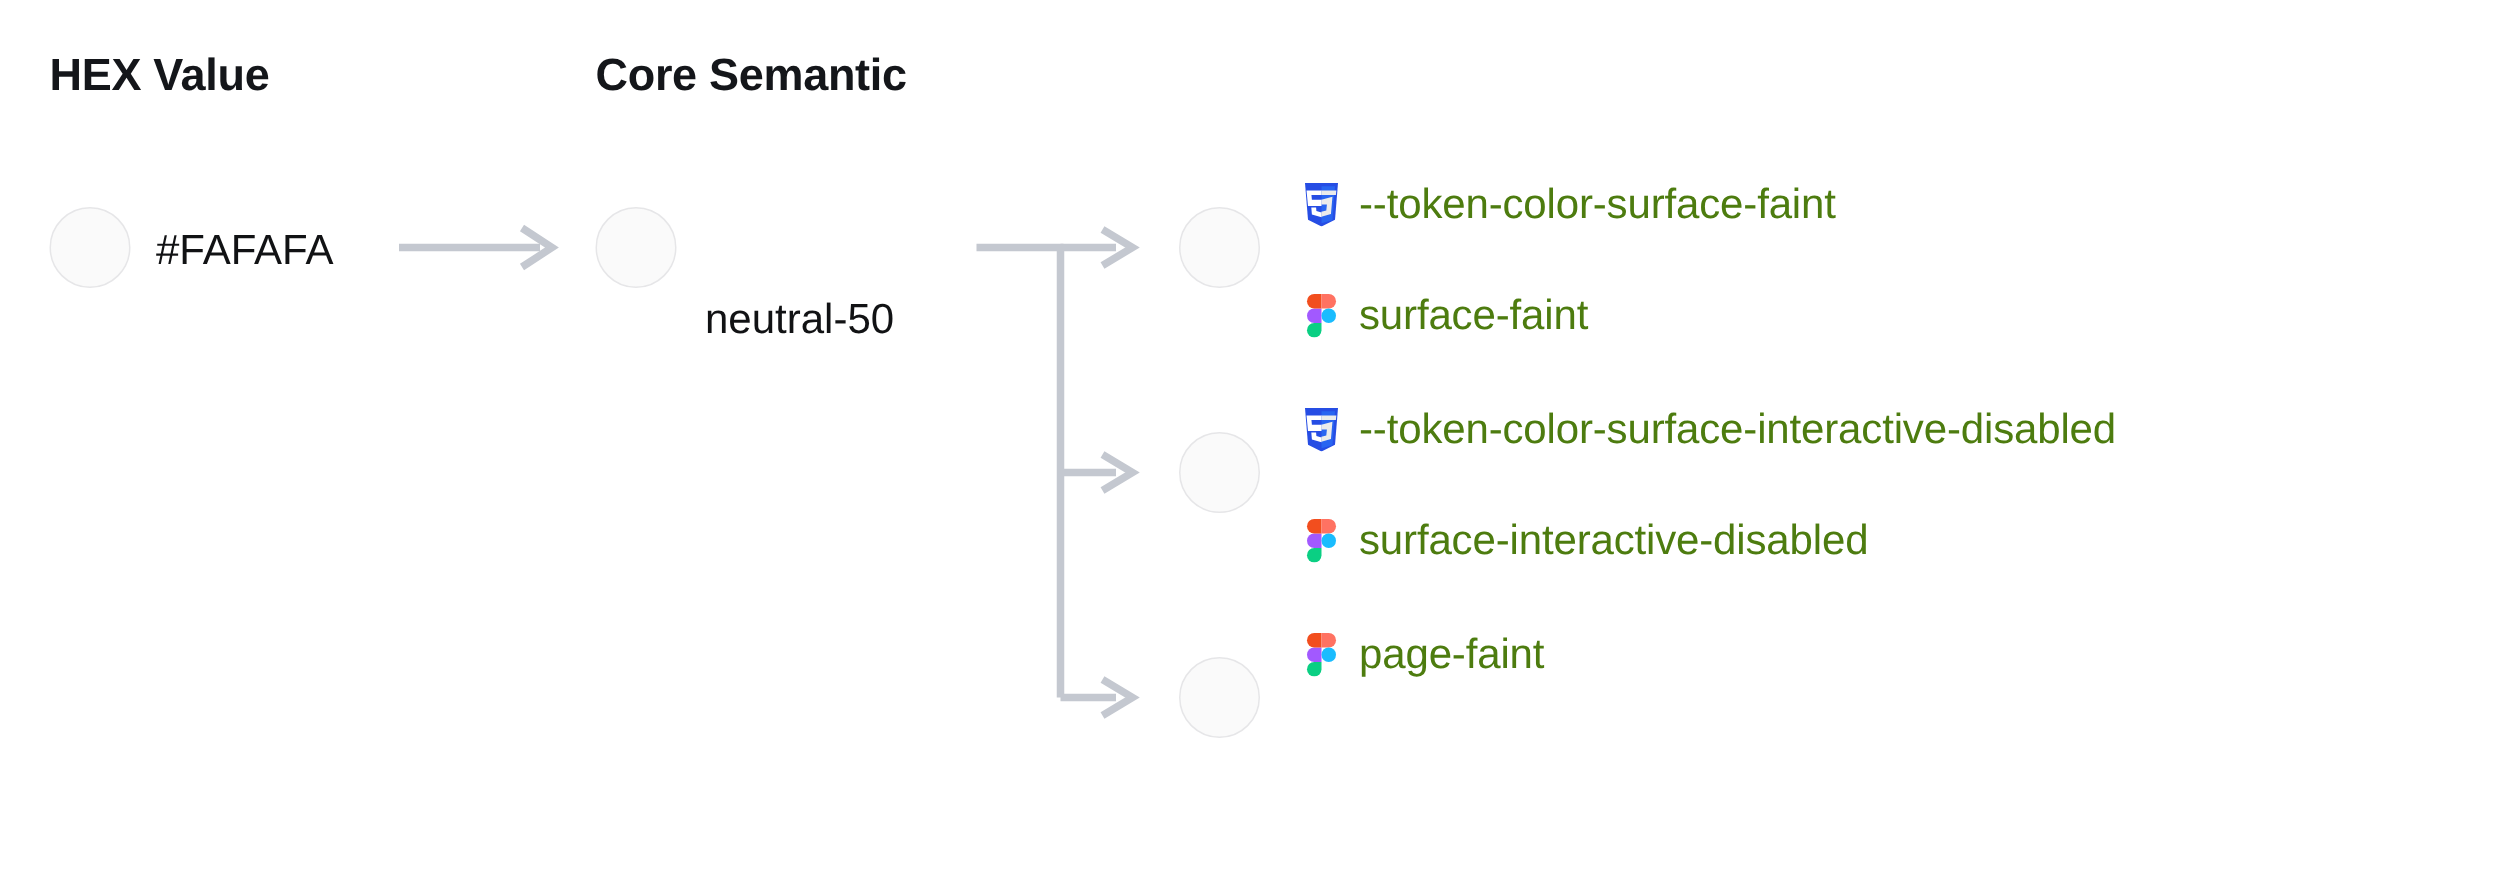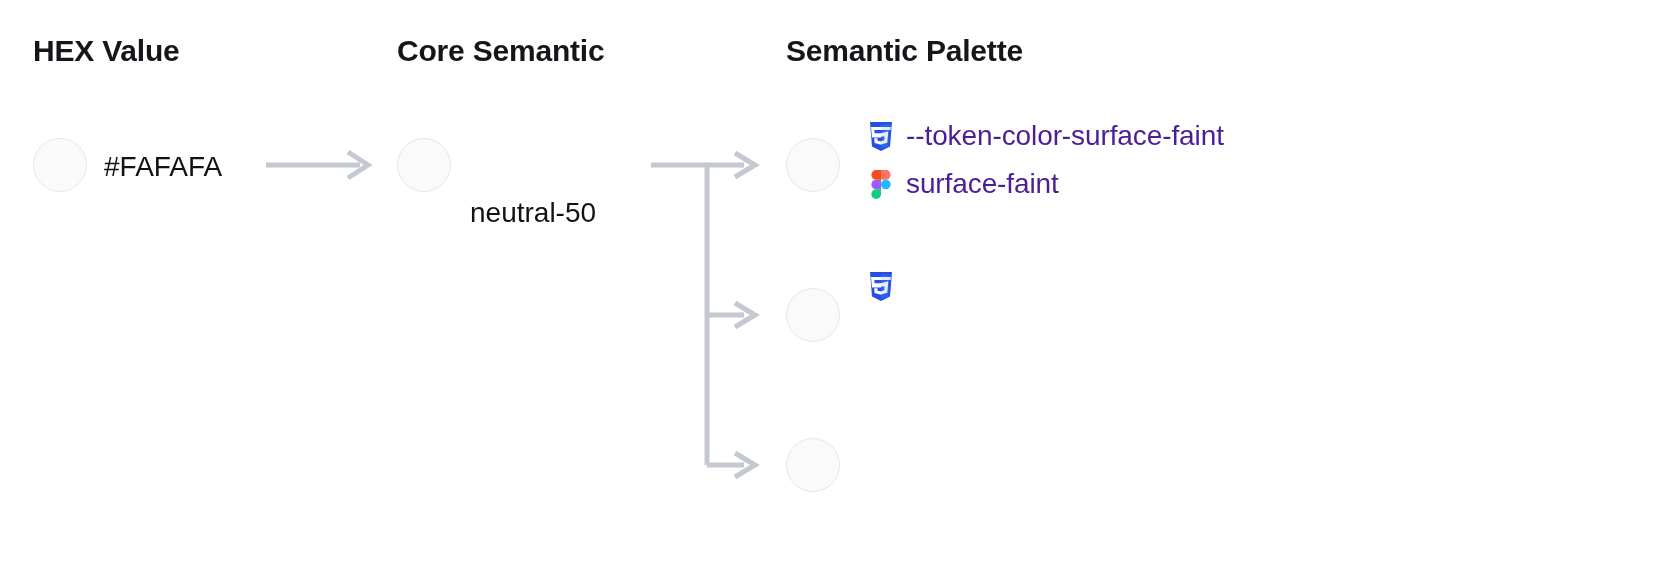--- a/index.html
+++ b/index.html
@@ -71,44 +71,43 @@
   .sem-entry {
     position: absolute;
     left: 868px;
   }
   .sem-line {
     display: flex;
     align-items: center;
     height: 34px;
     white-space: nowrap;
   }
-  .sem-line + .sem-line { margin-top: 14px; }
+  .sem-line + .sem-line { margin-top: 40px; }
   .sem-icon {
     width: 26px;
     height: 29px;
     flex: 0 0 26px;
     margin-right: 12px;
     display: block;
   }
   .sem-text {
     font-size: 28px;
     font-weight: 400;
-    color: #4c1d95;
+    color: #4d7c0f;
     line-height: 1;
     letter-spacing: -0.1px;
   }
 </style>
 </head>
 <body style="background: rgb(255, 255, 255);">
 
 <div id="stage">
 
   <div id="hd-hex" class="col-heading">HEX Value</div>
   <div id="hd-core" class="col-heading">Core Semantic</div>
-  <div id="hd-semantic" class="col-heading">Semantic Palette</div>
 
   <svg class="connector-svg" viewBox="0 0 1672 584" xmlns="http://www.w3.org/2000/svg">
     <g stroke="#C4C8D0" stroke-width="5" fill="none" stroke-linecap="butt">
 
       <line x1="266" y1="165" x2="360" y2="165"></line>
       <polyline points="348,152 368,165 348,178" stroke-width="5" stroke-linejoin="miter"></polyline>
 
       <line x1="651" y1="165" x2="709" y2="165"></line>
 
       <line x1="707" y1="165" x2="707" y2="465"></line>
@@ -159,19 +158,40 @@
 
   <div class="sem-entry" style="top:269px;">
     <div class="sem-line">
       <svg class="sem-icon" viewBox="0 0 26 29" xmlns="http://www.w3.org/2000/svg">
         <path d="M2 0h22l-2 24.5L13 29 4 24.5z" fill="#264DE4"></path>
         <path d="M13 2.2v24.6l7.3-2 1.7-22.6z" fill="#2965F1"></path>
         <path d="M13 11.2H6.6l-.3-3.2H13V5H3l.1 1 .9 9.4H13zM13 19.6l-3.4-.9-.2-2.4H6.2l.4 4.7 6.4 1.8z" fill="#FFFFFF"></path>
         <path d="M12.9 11.2v3.2h3.7l-.4 3.9-3.3.9v3.3l6.4-1.8.9-10.3.1-1.2z" fill="#EBEBEB"></path>
         <path d="M12.9 5v3h9.7l.1-1L22.9 5z" fill="#EBEBEB"></path>
       </svg>
+      <span class="sem-text">--token-color-surface-interactive-disabled</span>
+    </div>
+    <div class="sem-line">
+      <svg class="sem-icon" viewBox="0 0 20 30" xmlns="http://www.w3.org/2000/svg">
+        <path d="M5 30a5 5 0 0 0 5-5v-5H5a5 5 0 1 0 0 10z" fill="#0ACF83"></path>
+        <path d="M0 15a5 5 0 0 1 5-5h5v10H5a5 5 0 0 1-5-5z" fill="#A259FF"></path>
+        <path d="M0 5a5 5 0 0 1 5-5h5v10H5A5 5 0 0 1 0 5z" fill="#F24E1E"></path>
+        <path d="M10 0h5a5 5 0 0 1 0 10h-5V0z" fill="#FF7262"></path>
+        <path d="M20 15a5 5 0 1 1-10 0 5 5 0 0 1 10 0z" fill="#1ABCFE"></path>
+      </svg>
+      <span class="sem-text">surface-interactive-disabled</span>
     </div>
   </div>
 
   <div class="sem-entry" style="top:419px;">
+    <div class="sem-line">
+      <svg class="sem-icon" viewBox="0 0 20 30" xmlns="http://www.w3.org/2000/svg">
+        <path d="M5 30a5 5 0 0 0 5-5v-5H5a5 5 0 1 0 0 10z" fill="#0ACF83"></path>
+        <path d="M0 15a5 5 0 0 1 5-5h5v10H5a5 5 0 0 1-5-5z" fill="#A259FF"></path>
+        <path d="M0 5a5 5 0 0 1 5-5h5v10H5A5 5 0 0 1 0 5z" fill="#F24E1E"></path>
+        <path d="M10 0h5a5 5 0 0 1 0 10h-5V0z" fill="#FF7262"></path>
+        <path d="M20 15a5 5 0 1 1-10 0 5 5 0 0 1 10 0z" fill="#1ABCFE"></path>
+      </svg>
+      <span class="sem-text">page-faint</span>
+    </div>
   </div>
 
 </div>
 
 </body></html>

